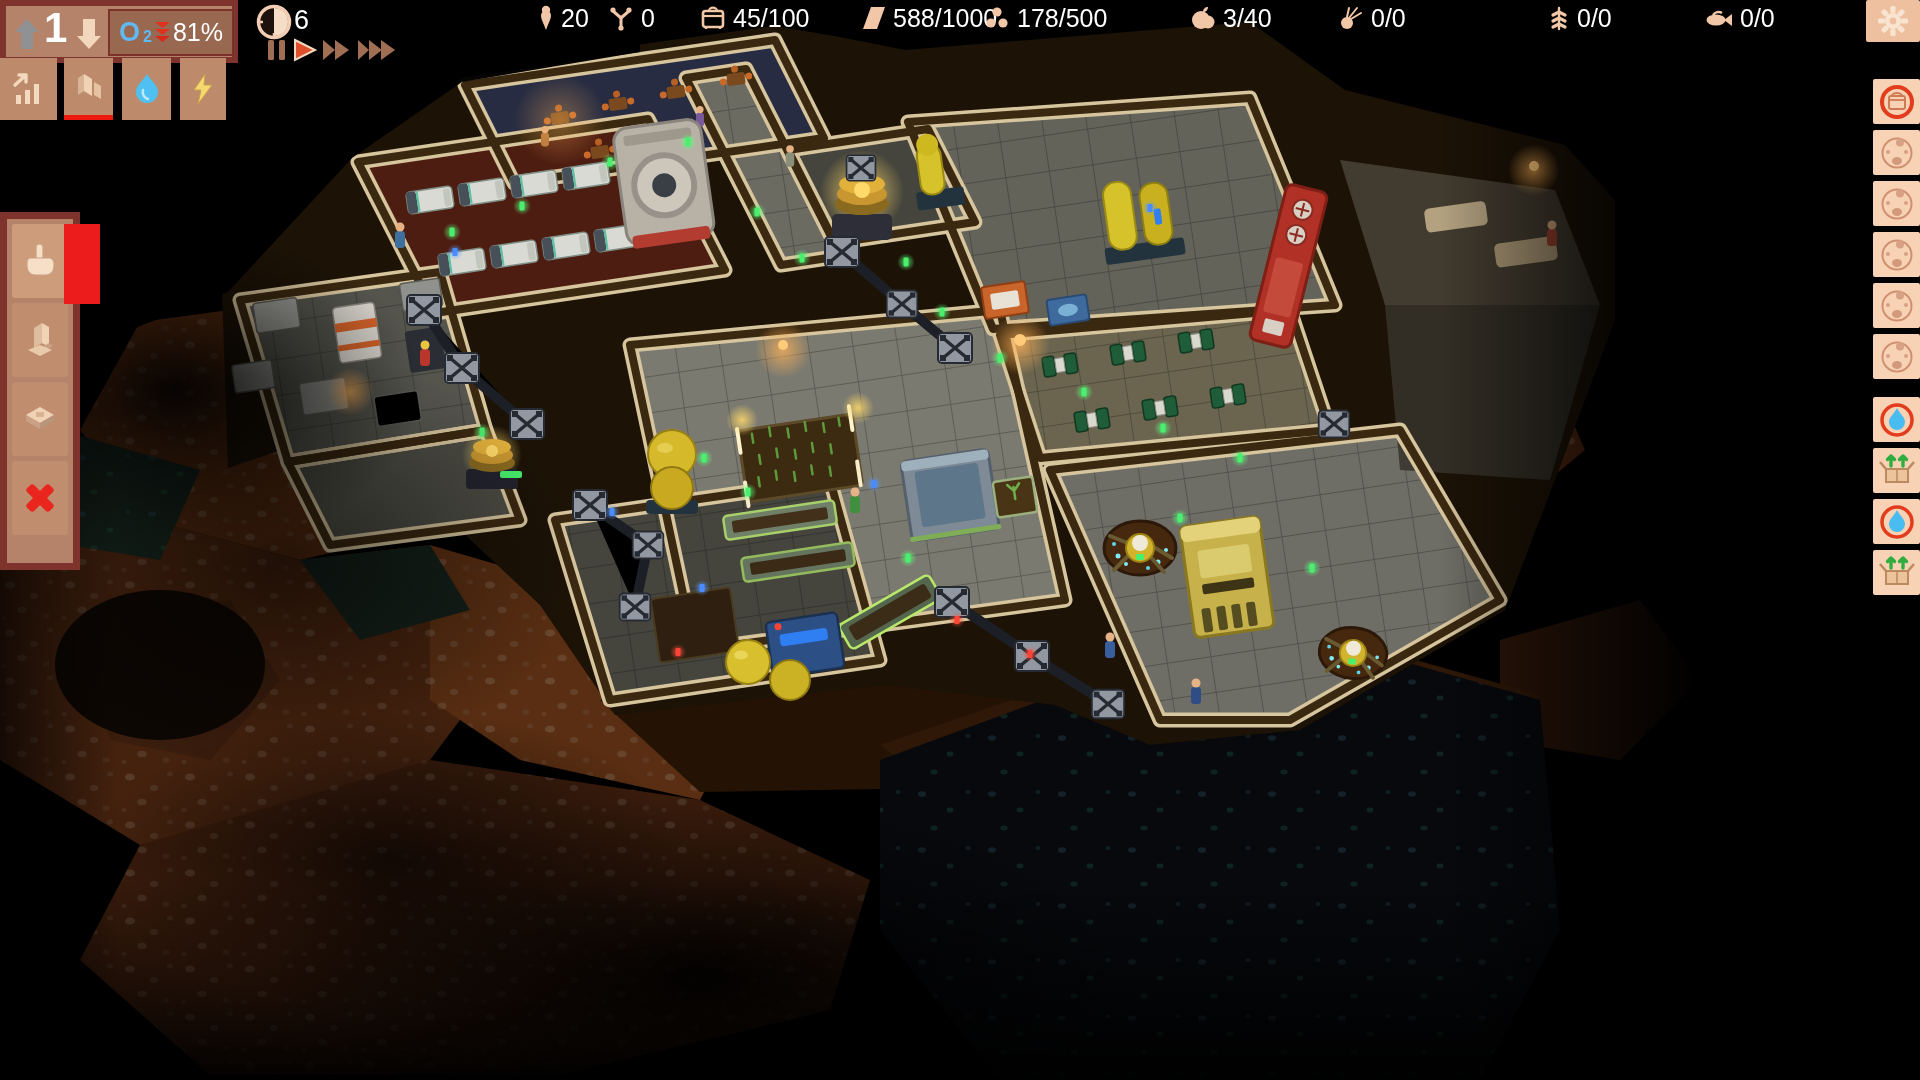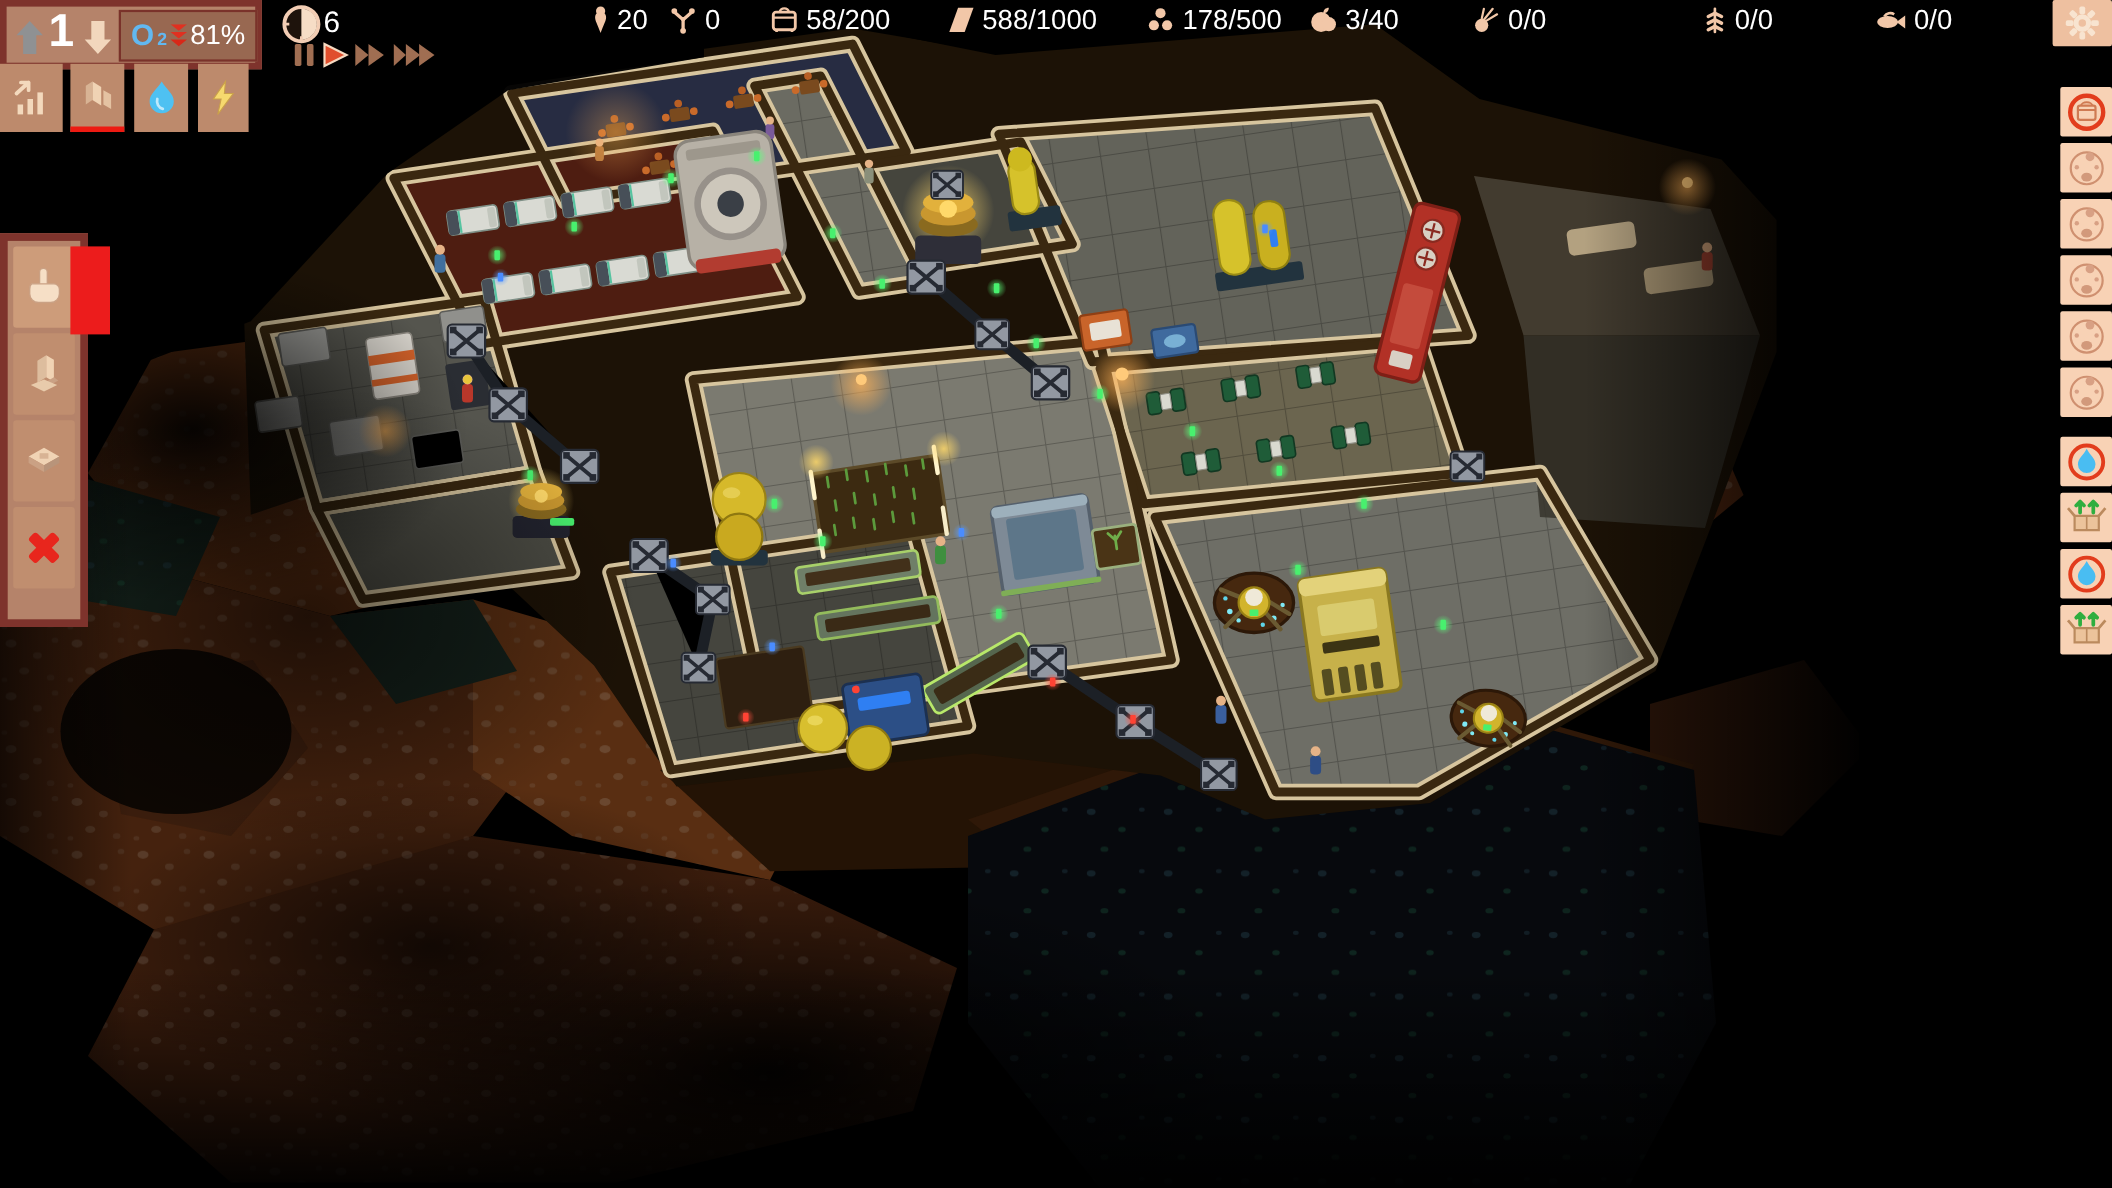--- a/index.html
+++ b/index.html
@@ -581,29 +581,29 @@
   </svg>
   <span>0</span>
 </div>
 <div class="res" style="left:700px">
   <svg width="26" height="26" viewBox="0 0 26 26">
     <rect x="3" y="6" width="20" height="16" rx="2.5" fill="none" stroke="#f2c7a8" stroke-width="2.6"></rect>
     <path d="M3 11 H23" stroke="#f2c7a8" stroke-width="2.2"></path>
     <path d="M9 6 a4 3.4 0 0 1 8 0" fill="none" stroke="#f2c7a8" stroke-width="2.2"></path>
     <path d="M6 22 v2 M20 22 v2" stroke="#f2c7a8" stroke-width="2.4"></path>
   </svg>
-  <span>58/200</span>
+  <span>45/100</span>
 </div>
 <div class="res" style="left:862px">
   <svg width="24" height="26" viewBox="0 0 24 26">
     <polygon points="9,2 23,2 15,24 1,24" fill="#f2c7a8"></polygon>
   </svg>
   <span>588/1000</span>
 </div>
-<div class="res" style="left:1042px">
+<div class="res" style="left:984px">
   <svg width="26" height="26" viewBox="0 0 26 26">
     <circle cx="13" cy="7" r="4.6" fill="#f2c7a8"></circle>
       <circle cx="7" cy="18" r="4.6" fill="#f2c7a8"></circle>
       <circle cx="19" cy="18" r="4.6" fill="#f2c7a8"></circle>
   </svg>
   <span>178/500</span>
 </div>
 <div class="res" style="left:1190px">
   <svg width="26" height="26" viewBox="0 0 26 26">
     <circle cx="11" cy="15" r="9" fill="#f2c7a8"></circle>

